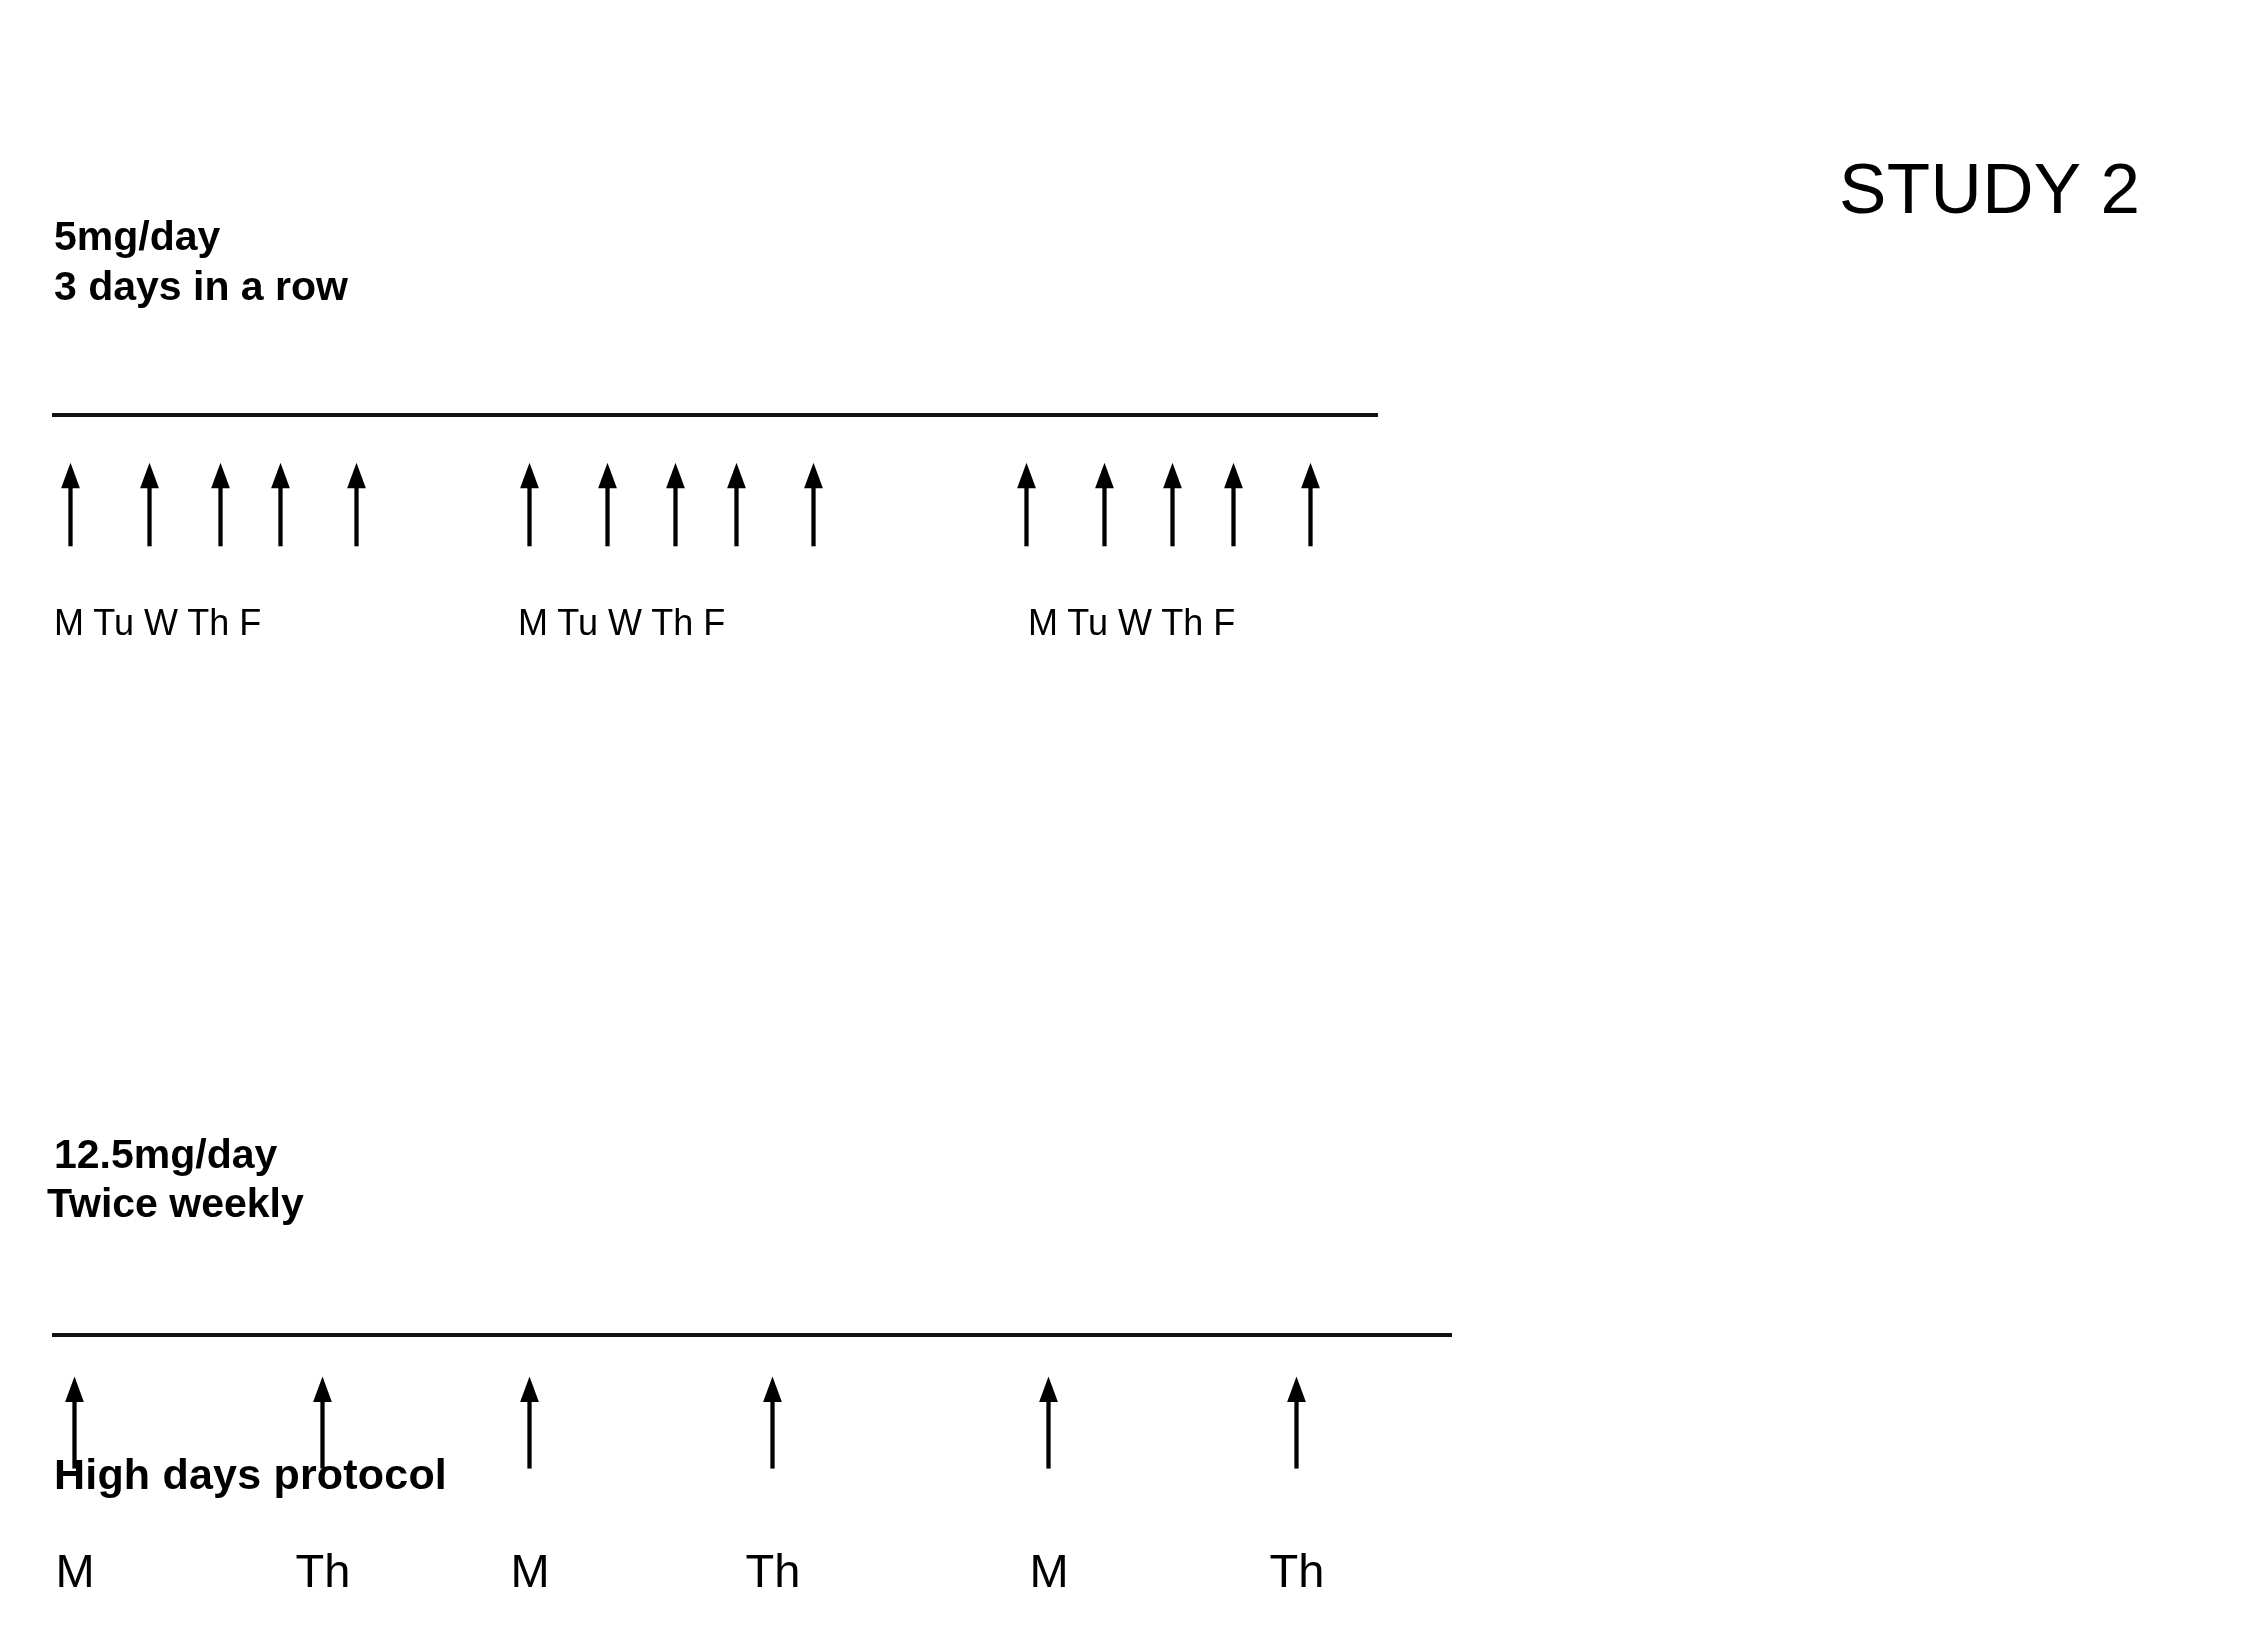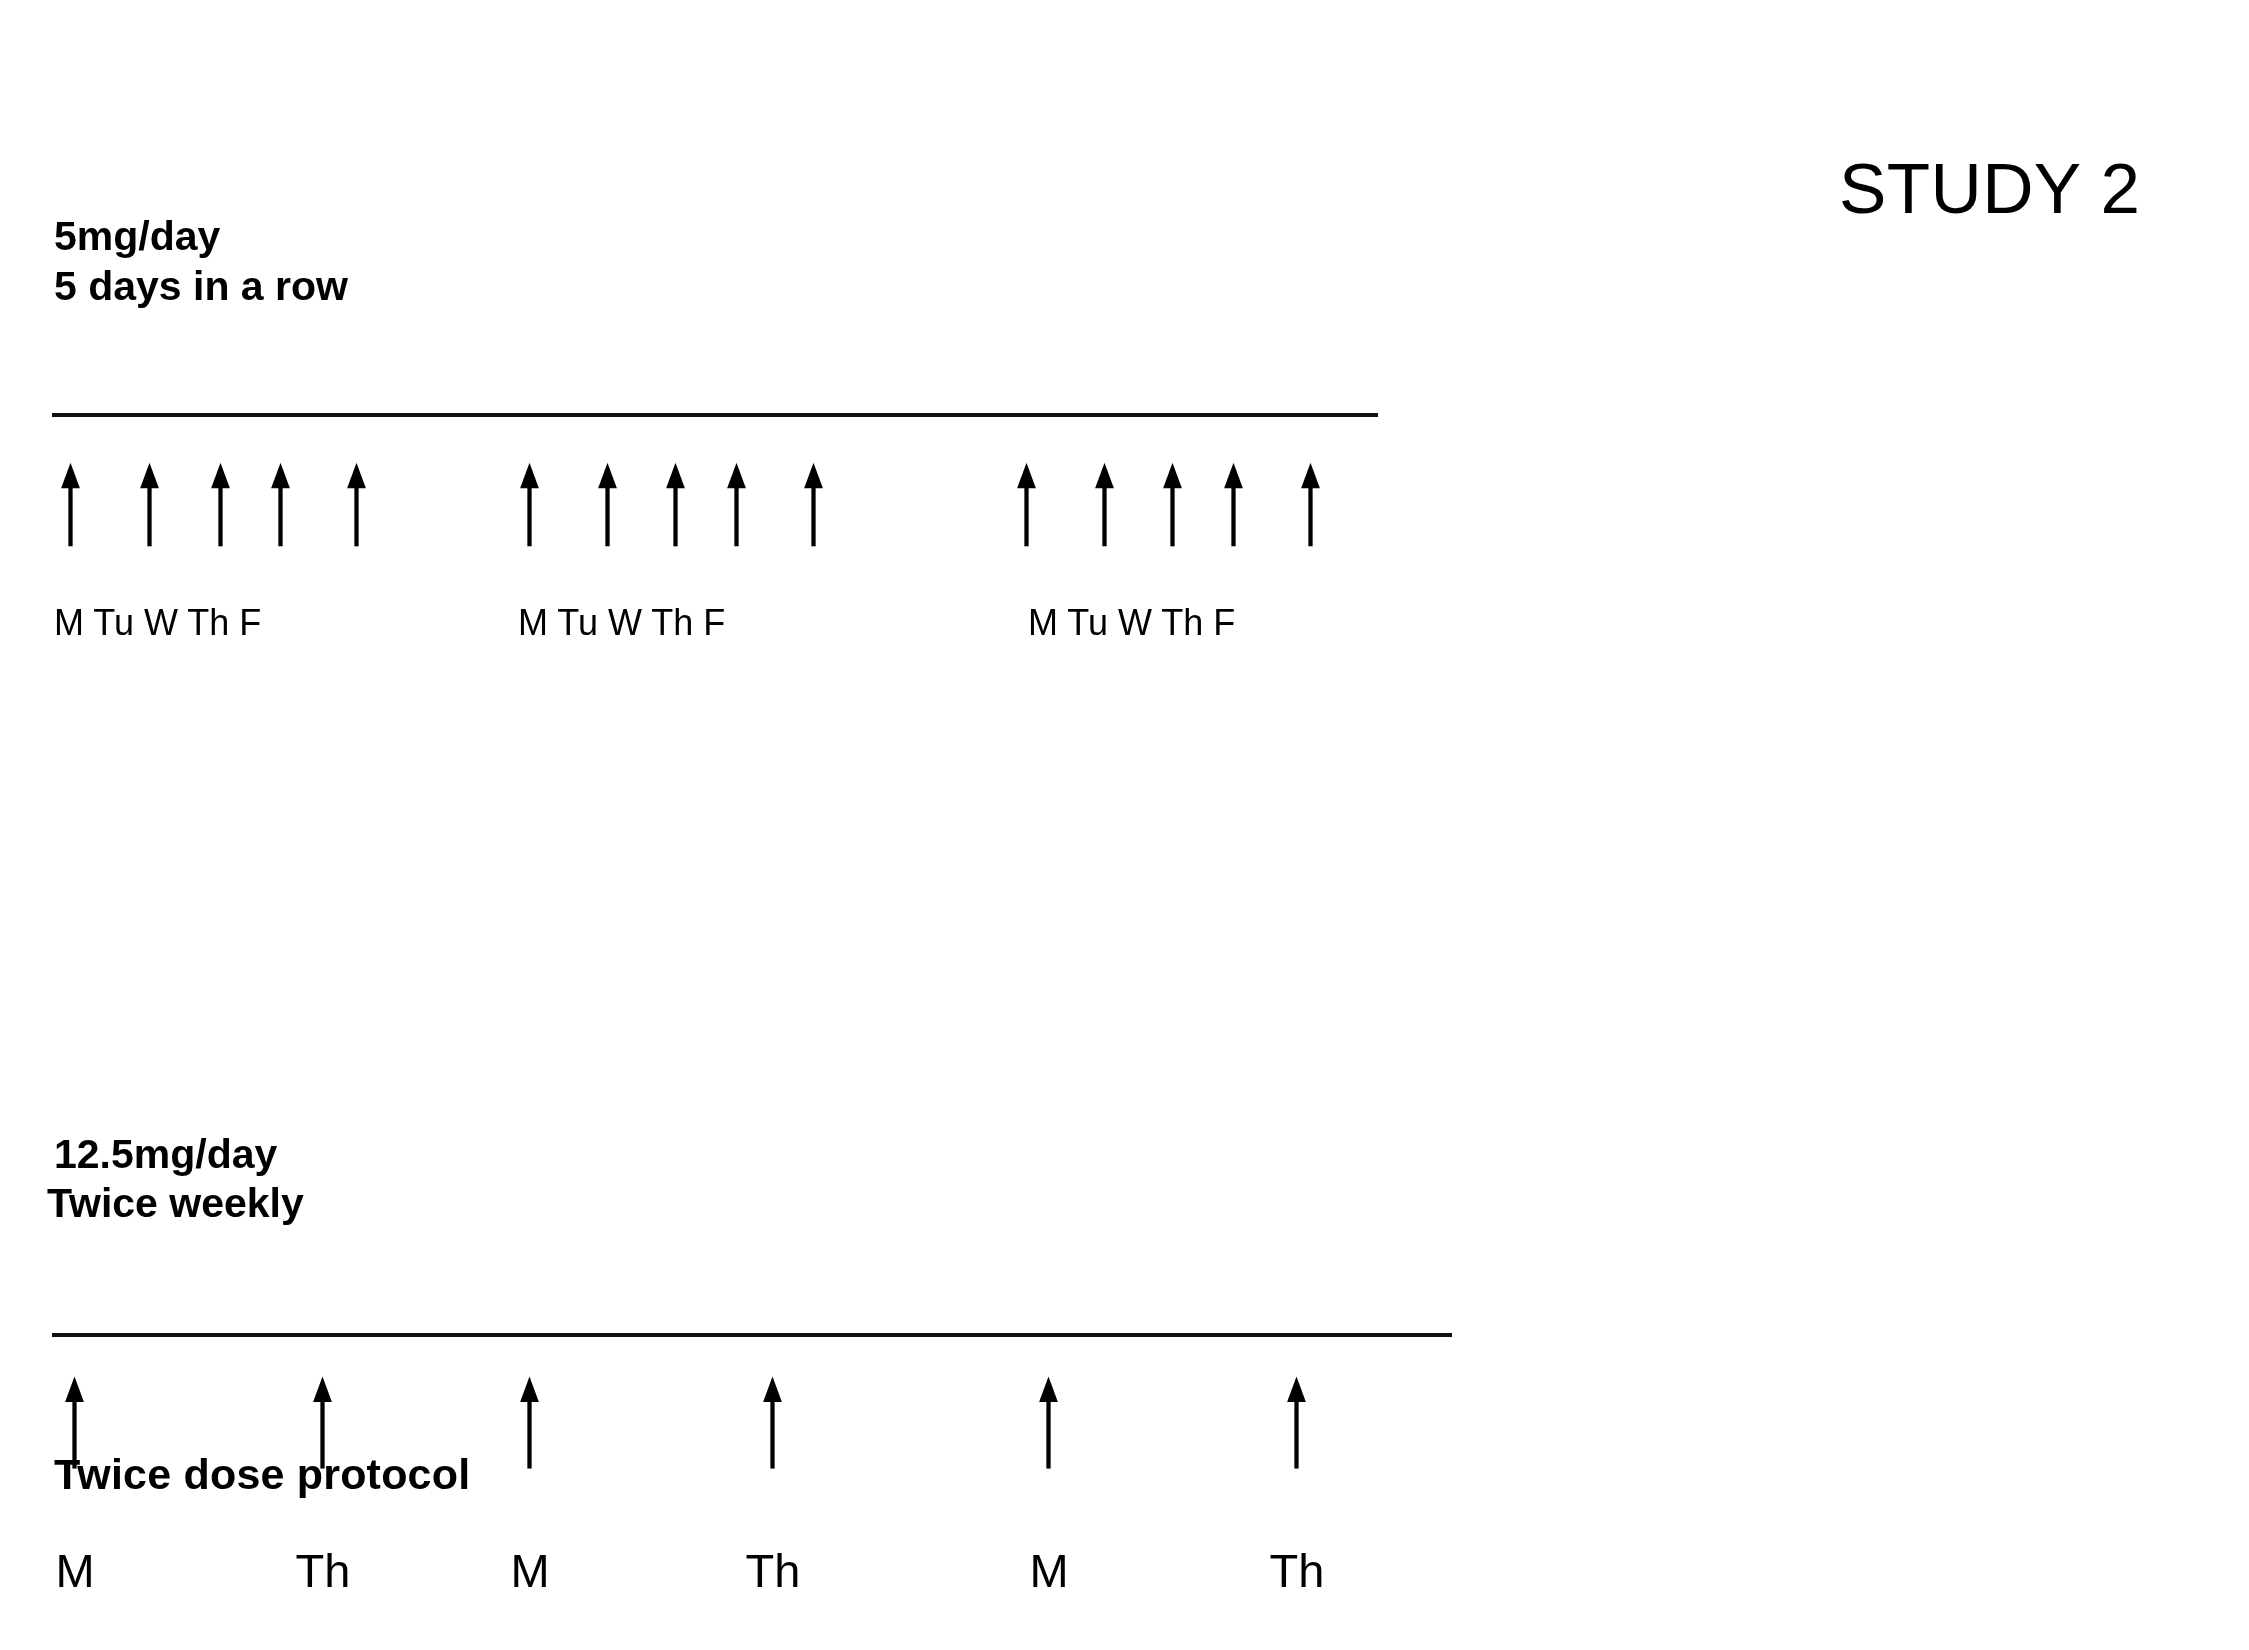--- a/index.html
+++ b/index.html
@@ -80,21 +80,21 @@
 </head>
 <body>
 
 <div id="canvas">
 
   <div class="study-label" style="left:1839px; top:121px;">STUDY 2</div>
 
 
   <div class="dose-line" style="left:54px; top:214px;">5mg/day</div>
 
-  <div class="dose-line" style="left:54px; top:264px;">5 days in a row</div>
+  <div class="dose-line" style="left:54px; top:264px;">3 days in a row</div>
 
   <div class="baseline" style="left:52px; top:413px; width:1326px;"></div>
 
   <div id="low-dose-arrows">
       <div class="arrow" style="left: 56px; top: 462px; height: 85px;">
         <svg viewBox="0 0 34 98" width="29" height="85">
           <polygon points="17,0 28,30 6,30" fill="#000"></polygon>
           <rect x="14.5" y="22" width="5" height="76" fill="#000"></rect>
         </svg>
       </div>
@@ -182,21 +182,21 @@
           <rect x="14.5" y="22" width="5" height="76" fill="#000"></rect>
         </svg>
       </div>
     </div>
   <div id="low-dose-labels">
       <div class="daygroup" style="left: 54px; top: 605px;">M Tu W Th F</div>
       <div class="daygroup" style="left: 518px; top: 605px;">M Tu W Th F</div>
       <div class="daygroup" style="left: 1028px; top: 605px;">M Tu W Th F</div>
     </div>
 
-  <div class="section-title" style="left:54px; top:1452px;">Twice dose protocol</div>
+  <div class="section-title" style="left:54px; top:1452px;">High days protocol</div>
 
   <div class="dose-line" style="left:54px; top:1132px;">12.5mg/day</div>
 
   <div class="dose-line" style="left:47px; top:1181px;">Twice weekly</div>
 
   <div class="baseline" style="left:52px; top:1333px; width:1400px;"></div>
 
   <div id="high-dose-arrows">
       <div class="arrow" style="left: 60px; top: 1376px; height: 93px;">
         <svg viewBox="0 0 34 108" width="29" height="93">

